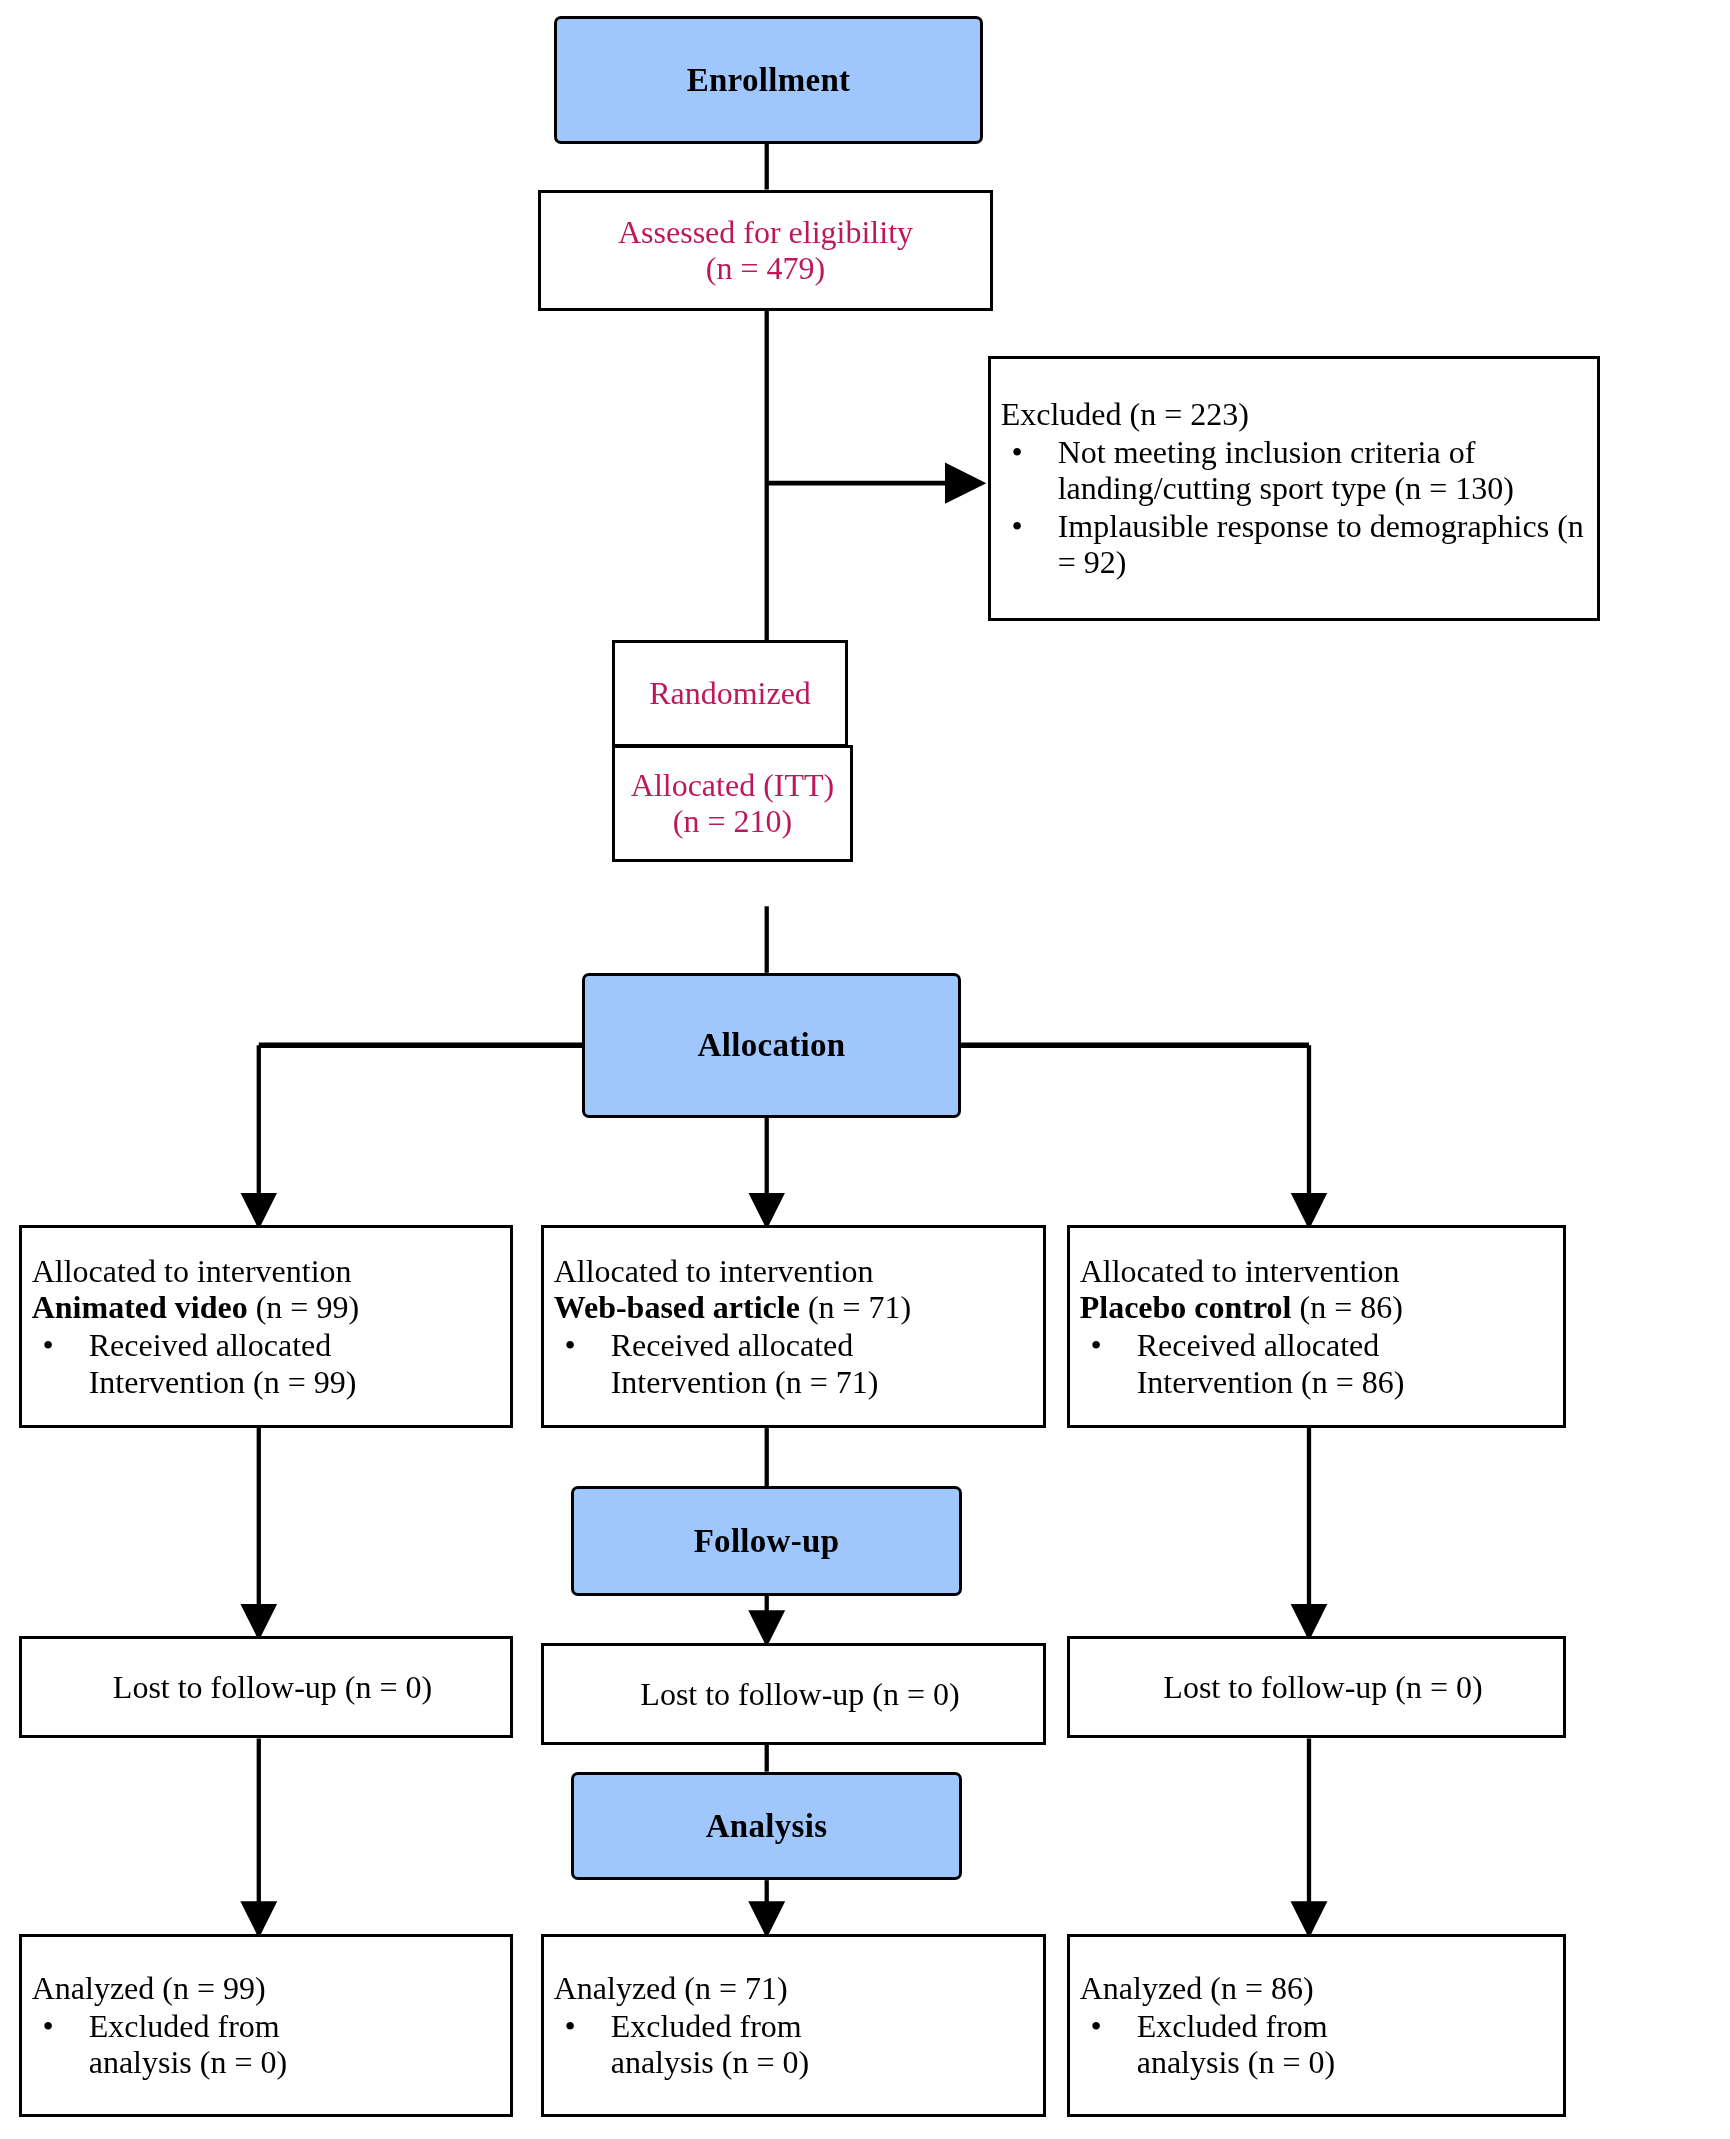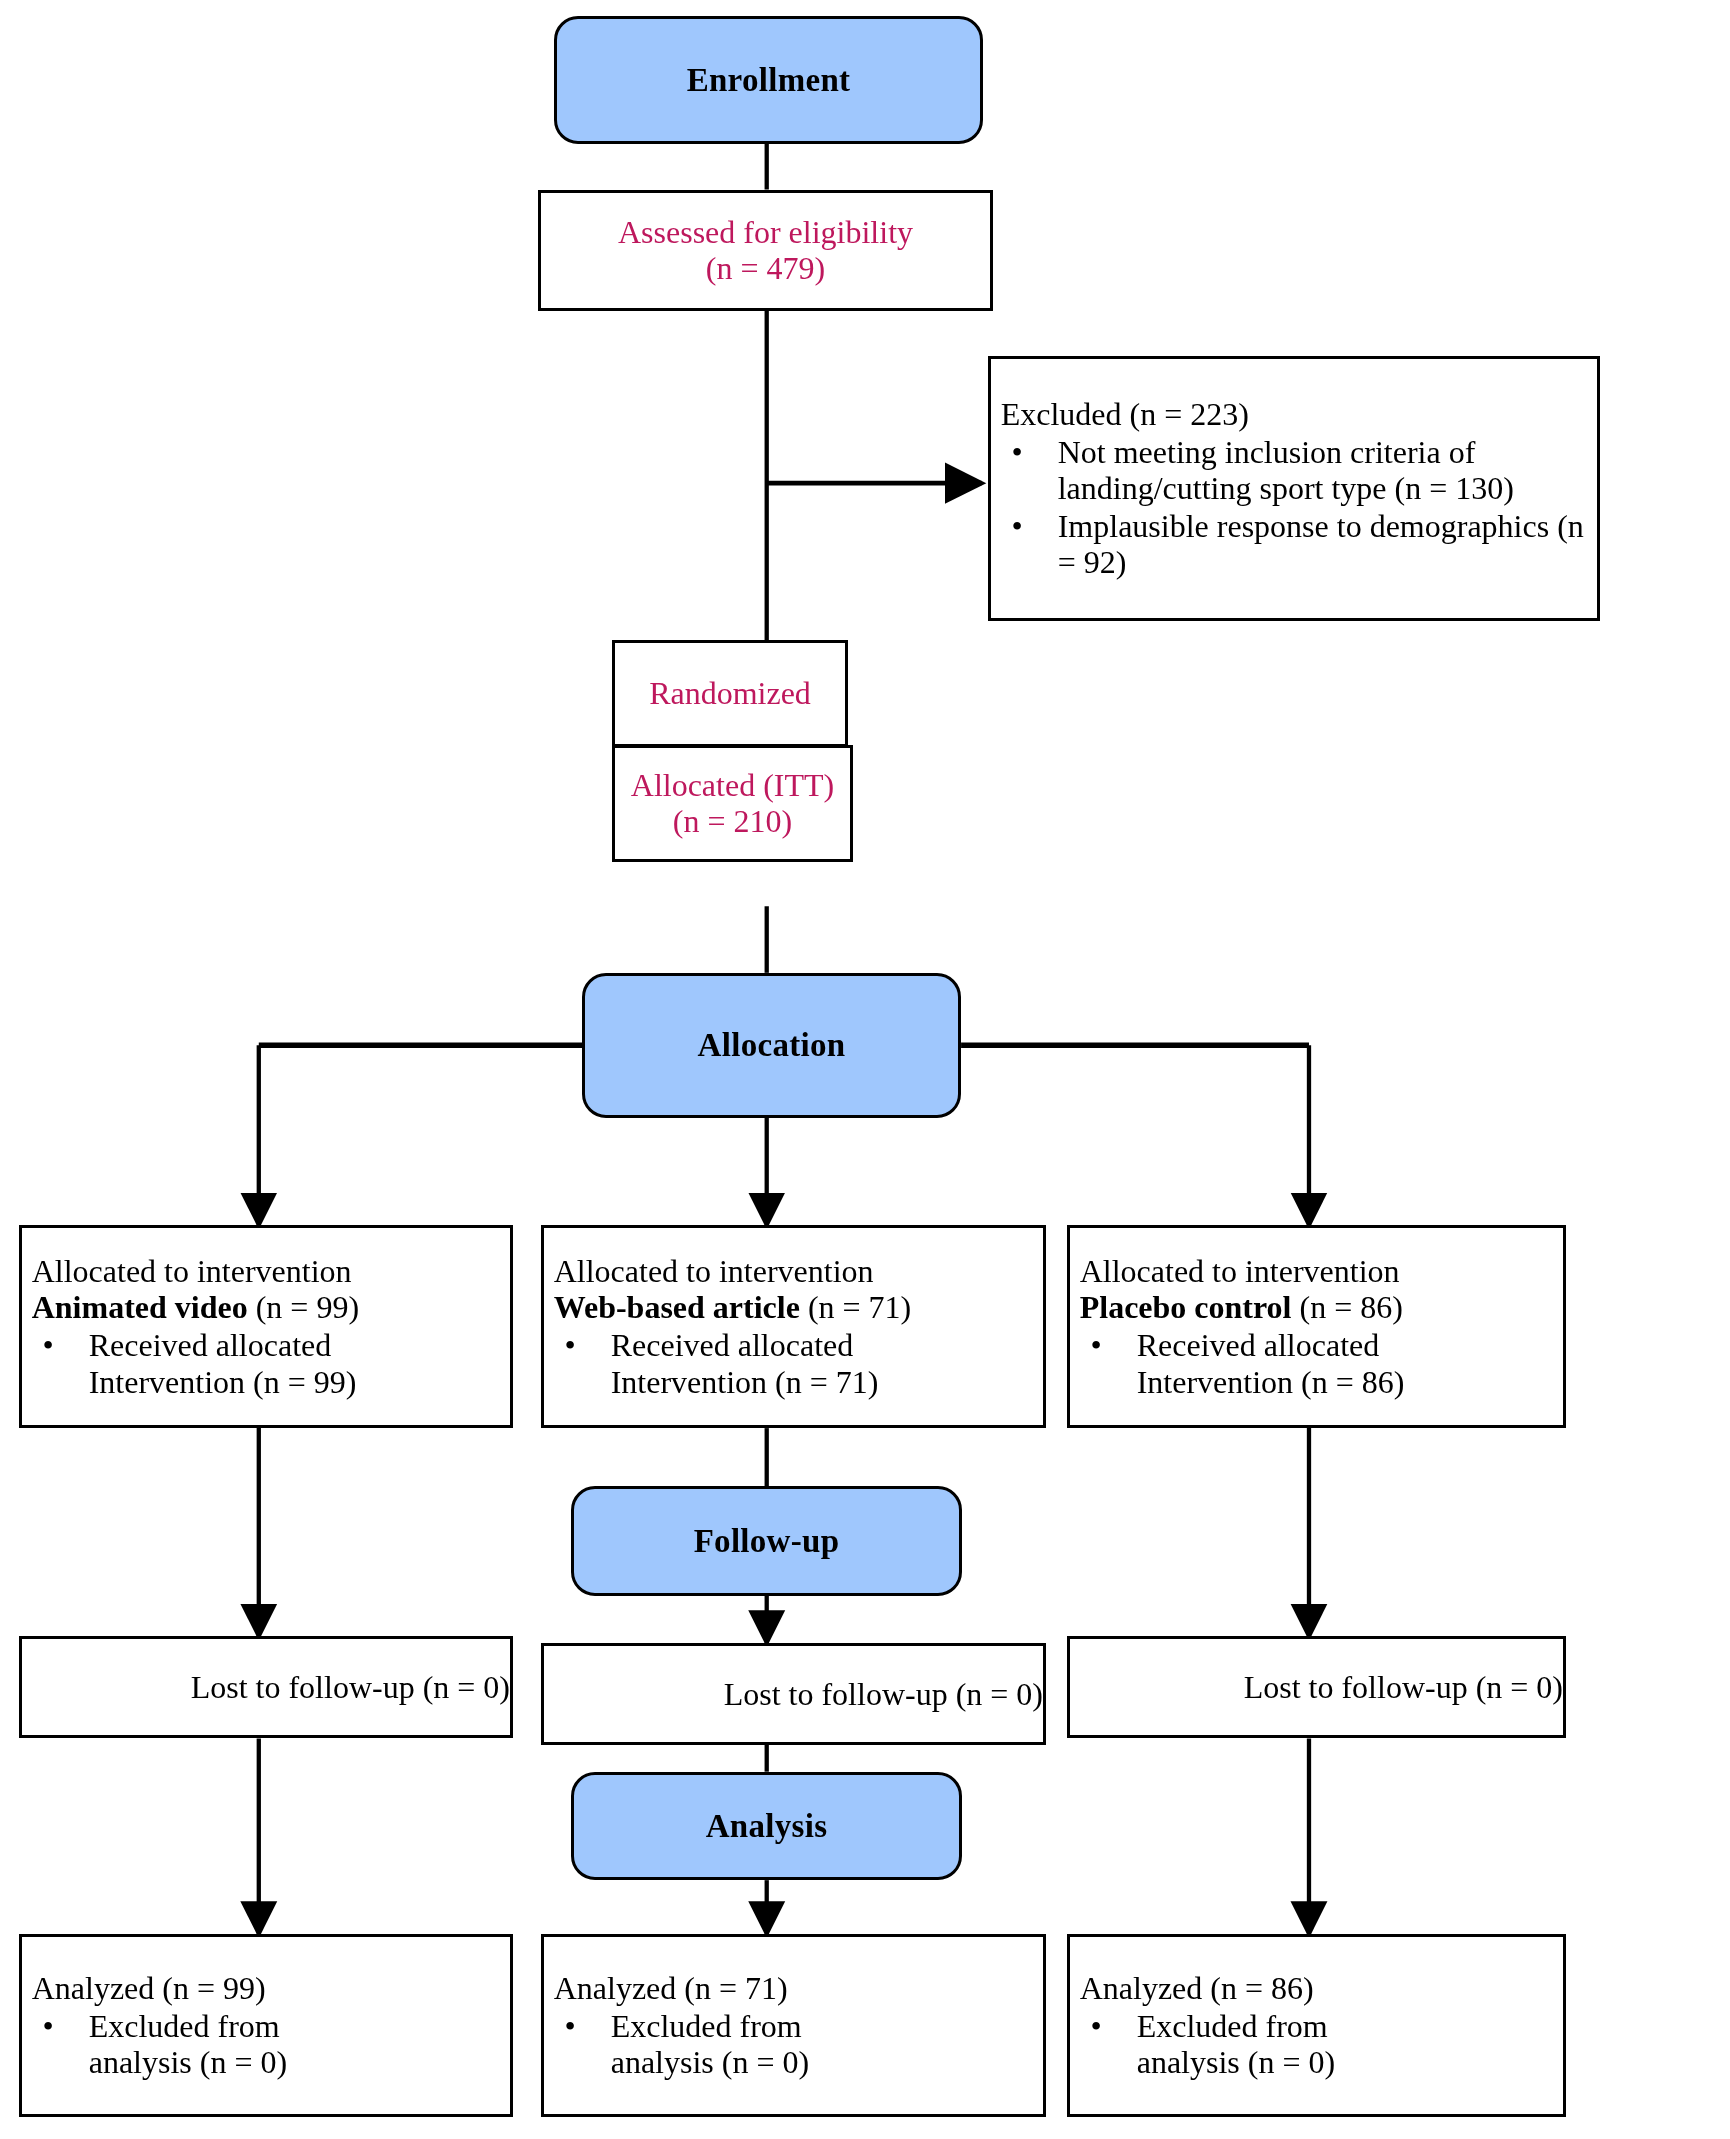--- a/index.html
+++ b/index.html
@@ -27,21 +27,21 @@
     position: absolute;
     box-sizing: border-box;
     border: 3.8px solid #000000;
     background: #ffffff;
     display: flex;
     flex-direction: column;
     justify-content: center;
   }
   .node.stage {
     background: #9fc7fd;
-    border-radius: 24px;
+    border-radius: 7px;
     align-items: center;
     justify-content: center;
   }
   .stage-label {
     font-weight: bold;
     font-size: 33px;
     line-height: 1.05;
     color: #000000;
     letter-spacing: 0.3px;
   }
@@ -80,21 +80,21 @@
     position: absolute;
     left: 10.7px;
     top: 0;
     font-size: 32px;
     line-height: 1.14;
   }
   .one-line {
     font-size: 32px;
     line-height: 1.14;
     color: #000000;
-    text-align: right;
+    text-align: center;
     padding-left: 13px;
   }
 </style>
 </head>
 <body>
 
 <div id="diagram-root">
 
   <svg class="flow-layer" viewBox="0 0 3224 3986" preserveAspectRatio="none">
     <defs>

